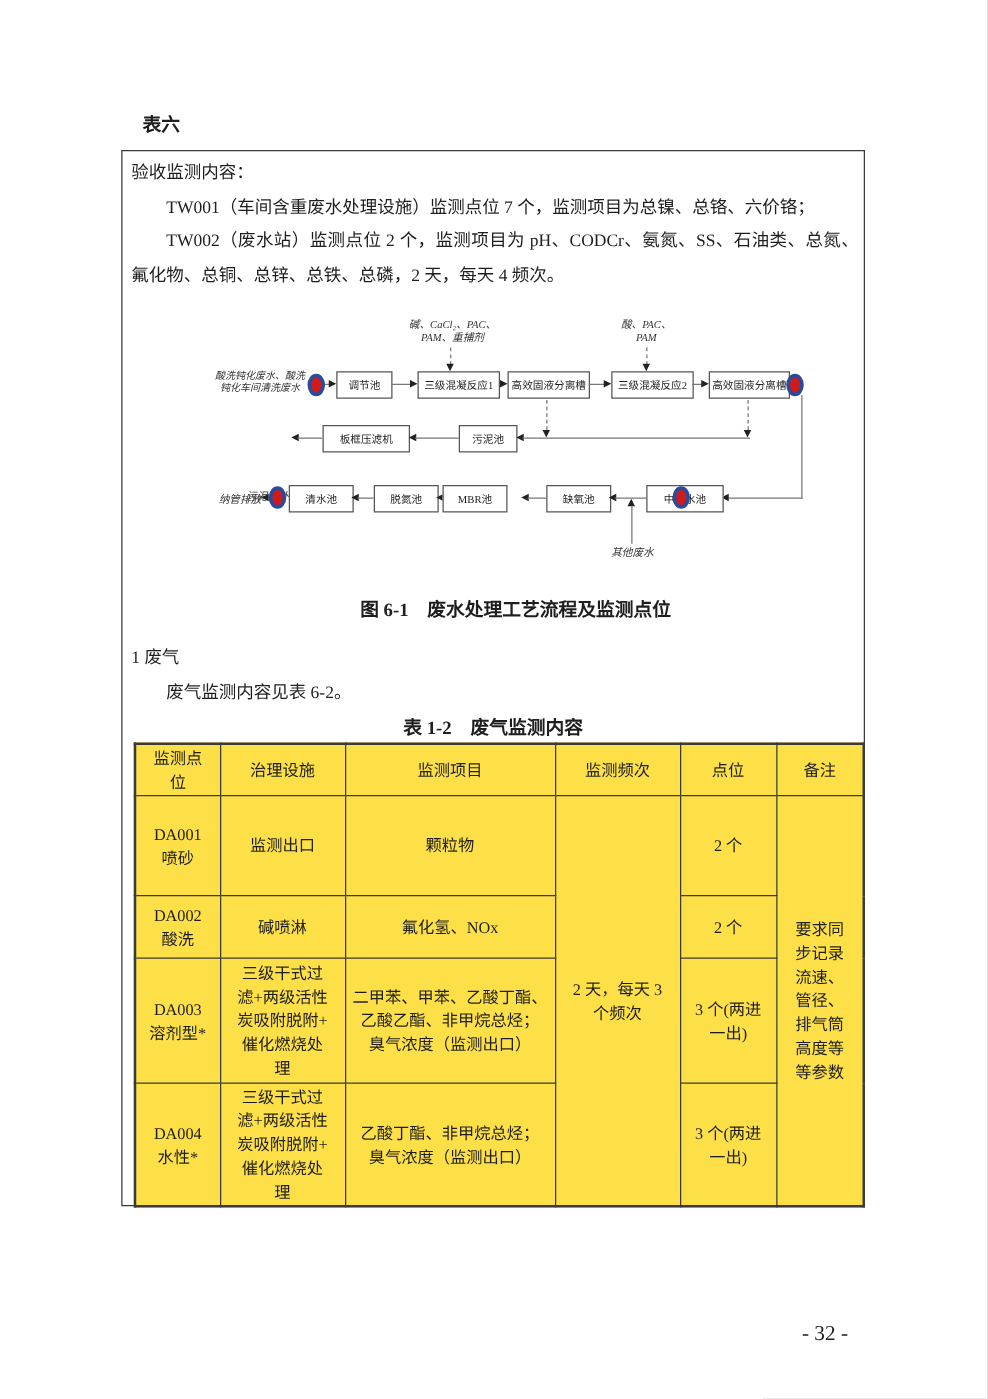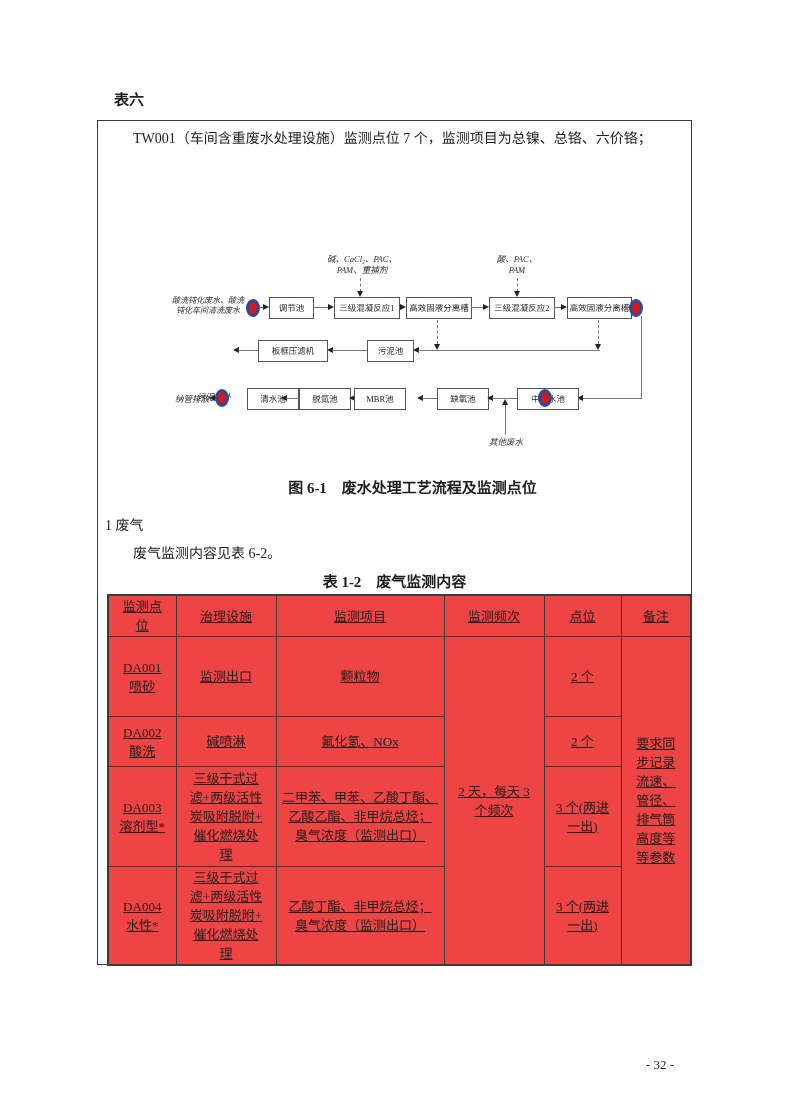--- a/index.html
+++ b/index.html
@@ -33,42 +33,44 @@
   .dline-v{width:0;border-left:1px dashed #777;}
   .arr-l{width:0;height:0;border-top:3.5px solid transparent;border-bottom:3.5px solid transparent;border-right:6px solid #222;}
   .arr-r{width:0;height:0;border-top:3.5px solid transparent;border-bottom:3.5px solid transparent;border-left:6px solid #222;}
   .arr-d{width:0;height:0;border-left:3.5px solid transparent;border-right:3.5px solid transparent;border-top:6px solid #222;}
   .arr-u{width:0;height:0;border-left:3.5px solid transparent;border-right:3.5px solid transparent;border-bottom:6px solid #222;}
   .marker{
     width:8px;height:12px;border-radius:50%;
     background:#d11a1a;border:3px solid #2b4a9b;
   }
   
-  table.mtable{border-collapse:collapse;table-layout:fixed;background:#ef4444;text-decoration:underline;}
+  table.mtable{border-collapse:collapse;table-layout:fixed;background:#fde047;}
   table.mtable td,table.mtable th{
     border:1px solid #3a3a3a;
     font-size:13px;font-weight:normal;
     text-align:center;vertical-align:middle;
     white-space:pre-line;line-height:19px;
     padding:1px 2px;overflow:hidden;
   }
   table.mtable{border:2px solid #3a3a3a;}
-  .page-num{font-size:13px;text-align:center;}
+  .page-num{font-size:17px;text-align:center;}
 </style>
 </head>
 <body>
 
 <div class="page">
 
   <div class="abs doc-title" style="left:114px;top:88px;">表六</div>
 
   <div class="abs outer-box" style="left:97px;top:120px;width:593px;height:843px;"></div>
 
   <div class="abs intro" style="left:105px;top:125px;">
+    <p>验收监测内容：</p>
     <p class="indent">TW001（车间含重废水处理设施）监测点位 7 个，监测项目为总镍、总铬、六价铬；</p>
+    <p class="indent">TW002（废水站）监测点位 2 个，监测项目为 pH、CODCr、氨氮、SS、石油类、总氮、氟化物、总铜、总锌、总铁、总磷，2 天，每天 4 频次。</p>
   </div>
 
   <div class="abs flabel" style="left:302px;top:254px;width:120px;">碱、CaCl₂、PAC、
 PAM、重捕剂</div>
   <div class="abs flabel" style="left:478px;top:254px;width:78px;">酸、PAC、
 PAM</div>
   <div class="abs dline-v" style="left:360px;top:278px;height:14px;"></div>
   <div class="abs arr-d" style="left:357px;top:291px;"></div>
   <div class="abs dline-v" style="left:517px;top:278px;height:14px;"></div>
   <div class="abs arr-d" style="left:514px;top:291px;"></div>
@@ -110,21 +112,21 @@
   <div class="abs fbox" style="left:258px;top:340px;width:68px;">板框压滤机</div>
   <div class="abs arr-l" style="left:327px;top:347px;"></div>
   <div class="abs hline" style="left:332px;top:350px;width:35px;"></div>
   <div class="abs fbox" style="left:367px;top:340px;width:45px;">污泥池</div>
   <div class="abs arr-l" style="left:413px;top:347px;"></div>
   <div class="abs hline" style="left:418px;top:350px;width:182px;"></div>
 
   <div class="abs flabel" style="left:174px;top:394px;width:36px;white-space:nowrap;">纳管排放</div>
   <div class="abs arr-l" style="left:209px;top:395px;"></div>
   <div class="abs marker" style="left:215px;top:389px;"></div>
-  <div class="abs fbox" style="left:247px;top:388px;width:50px;text-align:center;">清水池</div>
+  <div class="abs fbox" style="left:231px;top:388px;width:50px;text-align:center;">清水池</div>
   <div class="abs arr-l" style="left:281px;top:395px;"></div>
   <div class="abs hline" style="left:286px;top:398px;width:13px;"></div>
   <div class="abs fbox" style="left:299px;top:388px;width:50px;">脱氮池</div>
   <div class="abs arr-l" style="left:349px;top:395px;"></div>
   <div class="abs hline" style="left:354px;top:398px;width:13px;"></div>
   <div class="abs fbox" style="left:354px;top:388px;width:50px;">MBR池</div>
   <div class="abs arr-l" style="left:417px;top:395px;"></div>
   <div class="abs hline" style="left:422px;top:398px;width:15px;"></div>
   <div class="abs fbox" style="left:437px;top:388px;width:50px;">缺氧池</div>
   <div class="abs arr-l" style="left:487px;top:395px;"></div>

